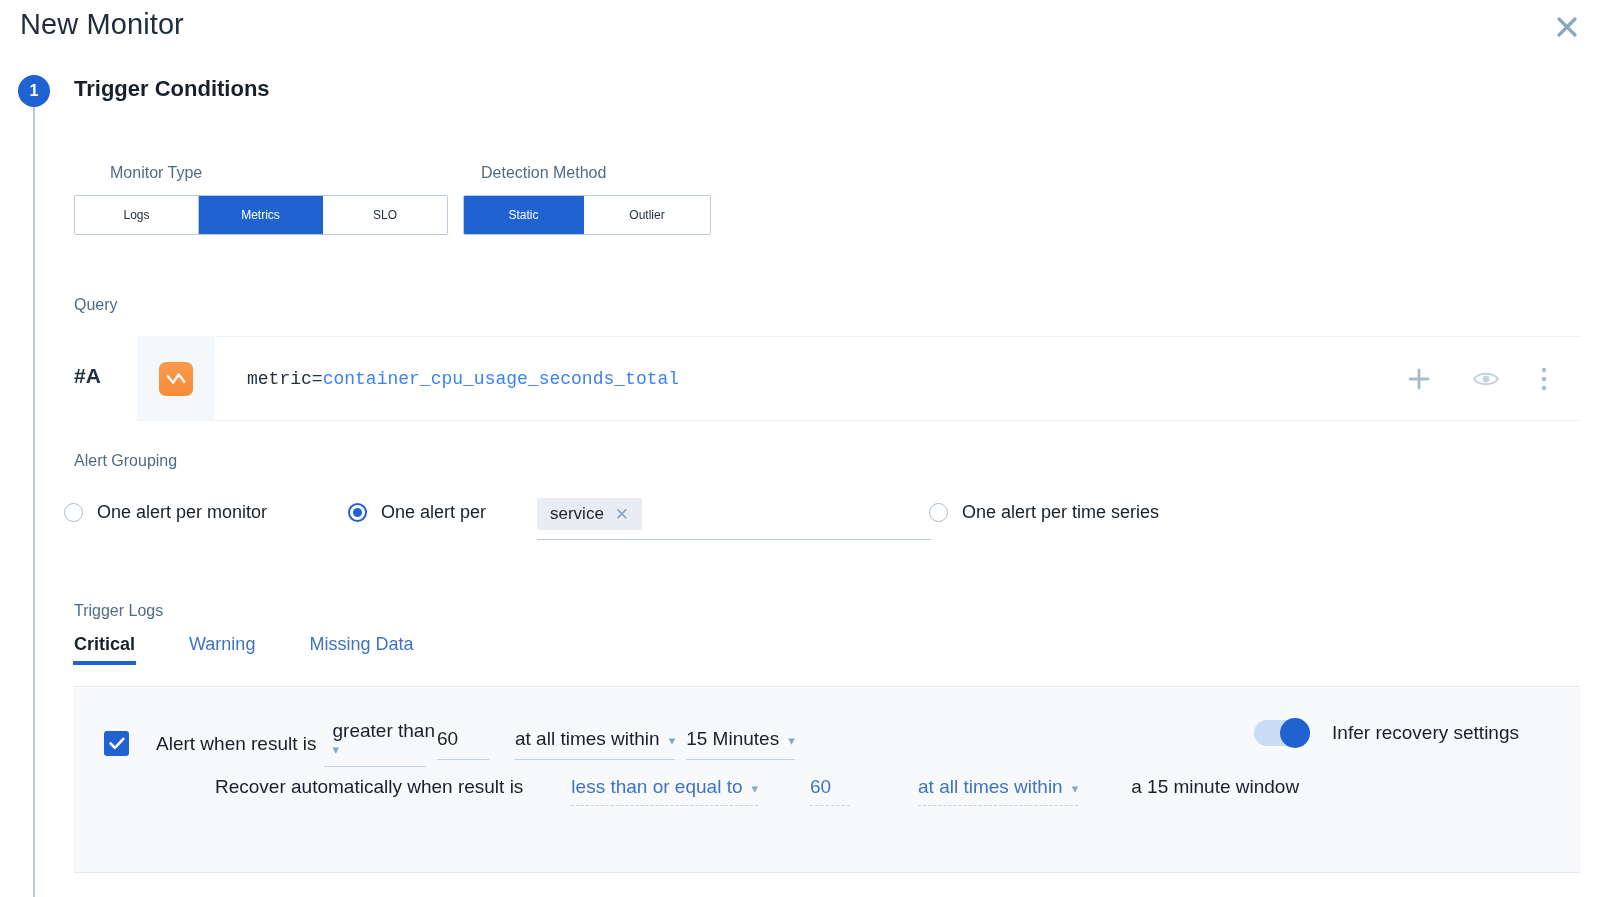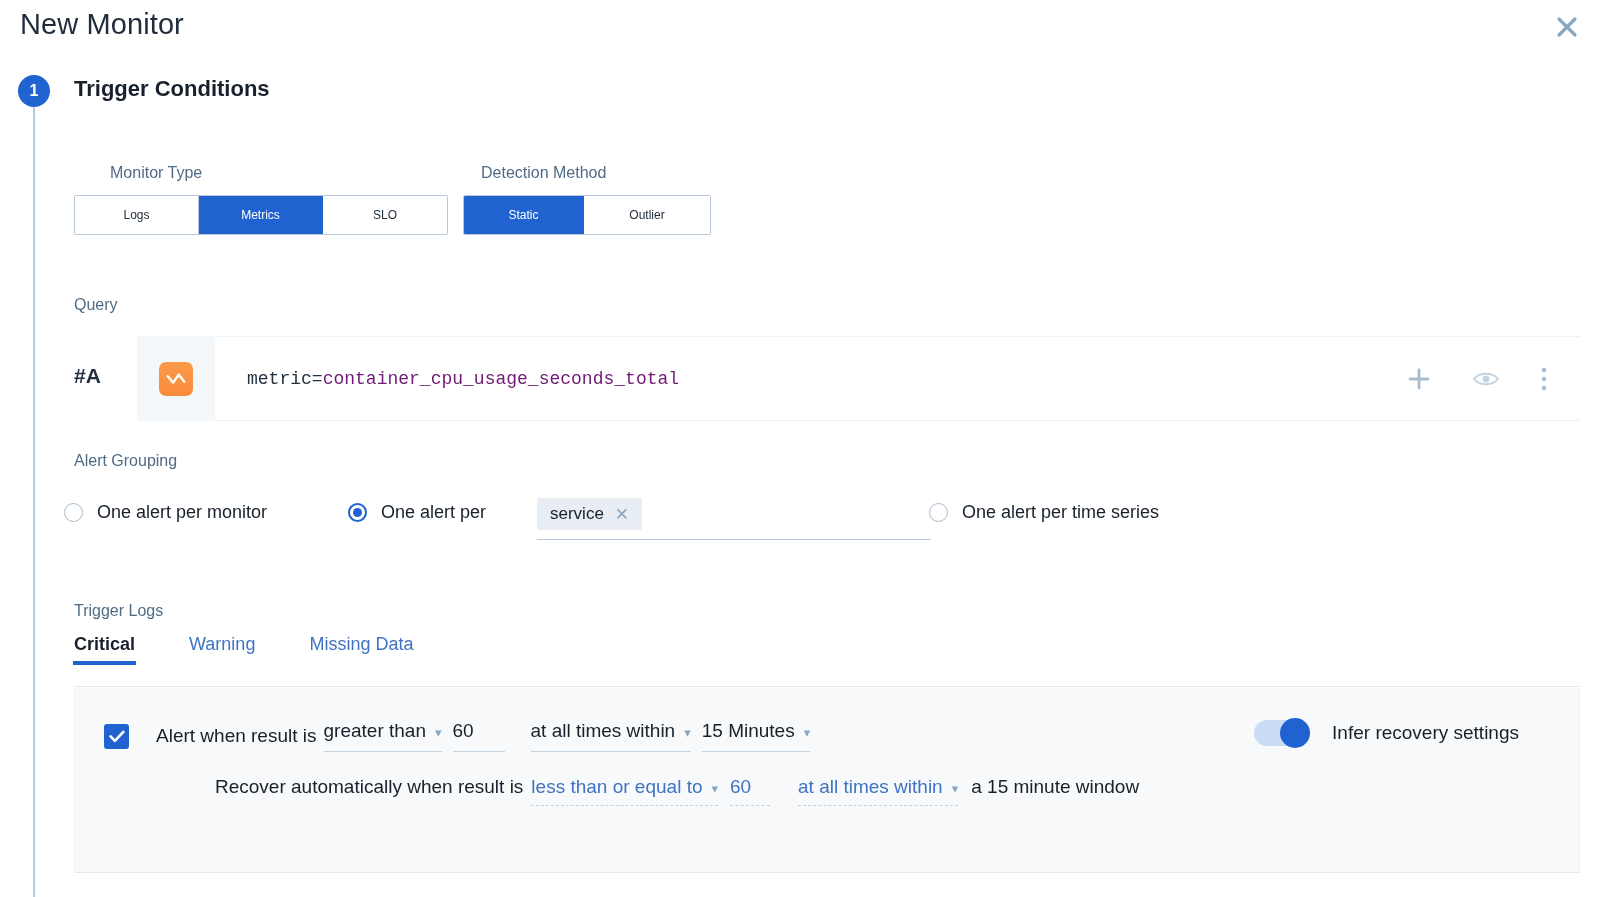--- a/index.html
+++ b/index.html
@@ -102,21 +102,21 @@
   }
   .metric-icon {
     width: 34px; height: 34px; border-radius: 7px;
     background: linear-gradient(180deg,#fb9a4b 0%, #f98b39 100%);
     display: flex; align-items: center; justify-content: center;
   }
   .query-text {
     margin-left: 32px; font-family: "Liberation Mono", monospace;
     font-size: 18px; color: #22303f; white-space: pre;
   }
-  .query-text .val { color: #701a75; }
+  .query-text .val { color: #3b82f6; }
   .query-actions {
     margin-left: auto; display: flex; align-items: center; gap: 40px;
     padding-right: 32px; color: #a8bccd;
   }
   .qa { cursor: pointer; display:flex; align-items:center; justify-content:center; }
   .radio {
     position: absolute; display: flex; align-items: center; cursor: pointer;
   }
   .radio .dot {
     width: 19px; height: 19px; border-radius: 50%;
@@ -191,21 +191,21 @@
   }
   .dd .caret { margin-left: 9px; color: #8aa7bf; font-size: 13px; }
   .solid-ul { border-bottom: 1.6px solid #c5d3df; }
   .dash-ul { border-bottom: 1.6px dashed #c5d3df; }
 
   .l1-item { display: inline-flex; align-items: baseline; padding-bottom: 9px; }
 
   .cond-line2 {
     position: absolute; left: 140px; top: 88px;
     display: flex; align-items: baseline;
-    font-size: 19px; color: #17202b; white-space: nowrap;
+    font-size: 19px; color: #17202b; white-space: nowrap; gap: 40px;
   }
   .blue { color: #3f73c4; }
 
   .toggle-wrap {
     position: absolute; right: 60px; top: 32px;
     display: flex; align-items: center; gap: 22px; cursor: pointer;
   }
   .toggle {
     width: 56px; height: 26px; border-radius: 14px; background: #c9ddf7;
     position: relative; flex: none;
@@ -316,21 +316,21 @@
 
     <div class="cond-line1">
       <span class="chk">
         <svg width="16" height="13" viewBox="0 0 16 13" aria-hidden="true">
           <path d="M1.6 6.4 L5.9 10.8 L14.3 1.9" stroke="#fff" stroke-width="2.6" fill="none" stroke-linecap="round" stroke-linejoin="round"></path>
         </svg>
       </span>
 
       <span class="cond-txt" style="margin-left:27px;">Alert when result is</span>
 
-      <span class="dd l1-item solid-ul" style="margin-left:7px;">
+      <span class="dd l1-item solid-ul" style="margin-left:7px;flex-direction:column;">
         <span class="cond-txt">greater than</span>
         <span class="caret">▾</span>
       </span>
 
       <span class="l1-item solid-ul" style="margin-left:11px; min-width:52px;">
         <span class="cond-txt">60</span>
       </span>
 
       <span class="dd l1-item solid-ul" style="margin-left:26px;">
         <span class="cond-txt">at all times within</span>

